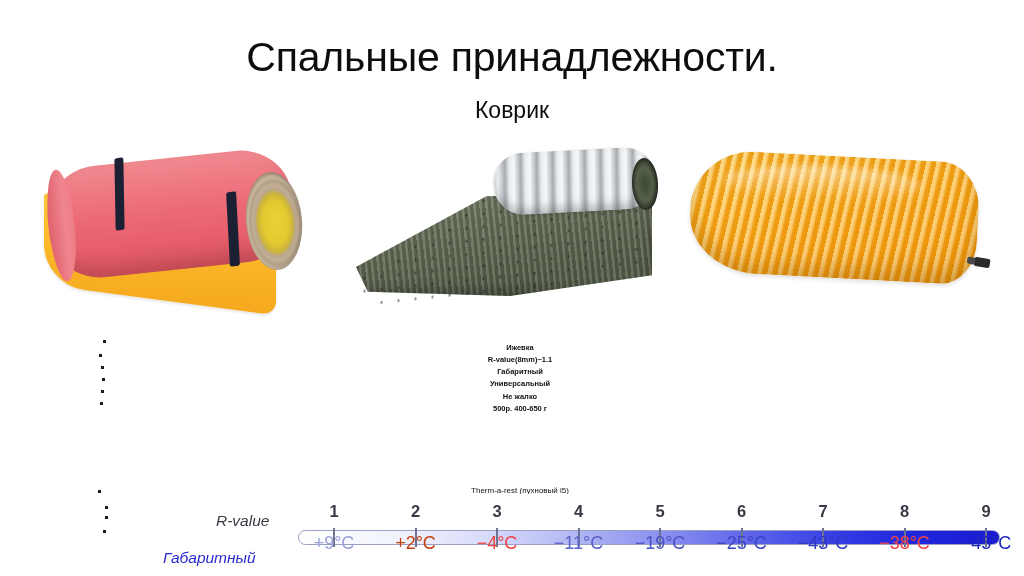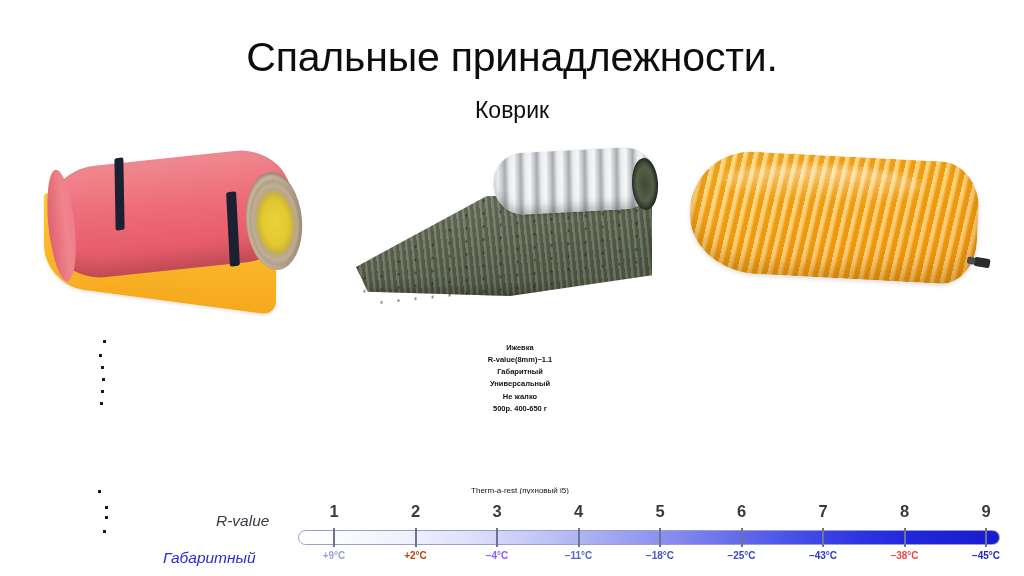--- a/index.html
+++ b/index.html
@@ -280,23 +280,23 @@
     position: absolute;
     top: 8px;
     font-size: 16.5px;
     font-weight: 700;
     color: #3a3a46;
     transform: translateX(-50%);
     white-space: nowrap;
   }
   .scale-temp {
     position: absolute;
-    top: 56px;
-    font-size: 10px;
-    font-weight: 700;
+    top: 39px;
+    font-size: 18px;
+    font-weight: 400;
     transform: translateX(-50%);
     white-space: nowrap;
   }
 </style>
 </head>
 <body>
 
 <div class="slide-title">Спальные принадлежности.</div>
 <div class="slide-subtitle">Коврик</div>
 
@@ -373,21 +373,21 @@
       <div class="scale-number" style="left: 435.5px;">4</div>
       <div class="scale-number" style="left: 517px;">5</div>
       <div class="scale-number" style="left: 598.5px;">6</div>
       <div class="scale-number" style="left: 680px;">7</div>
       <div class="scale-number" style="left: 761.5px;">8</div>
       <div class="scale-number" style="left: 843px;">9</div>
     </div>
   <div id="scale-temps">
       <div class="scale-temp" style="left: 191px; color: rgb(154, 160, 216);">+9°C</div>
       <div class="scale-temp" style="left: 272.5px; color: #c2410c;">+2°C</div>
-      <div class="scale-temp" style="left: 354px; color: #8b5cf6;">−4°C</div>
+      <div class="scale-temp" style="left: 354px; color: #ef4444;">−4°C</div>
       <div class="scale-temp" style="left: 435.5px; color: rgb(90, 97, 200);">−11°C</div>
-      <div class="scale-temp" style="left: 517px; color: rgb(74, 82, 196);">−18°C</div>
+      <div class="scale-temp" style="left: 517px; color: rgb(74, 82, 196);">−19°C</div>
       <div class="scale-temp" style="left: 598.5px; color: rgb(59, 68, 194);">−25°C</div>
       <div class="scale-temp" style="left: 680px; color: rgb(47, 56, 192);">−43°C</div>
       <div class="scale-temp" style="left: 761.5px; color: #ef4444;">−38°C</div>
       <div class="scale-temp" style="left: 843px; color: rgb(31, 40, 188);">−45°C</div>
     </div>
 </div>
 
 </body></html>

